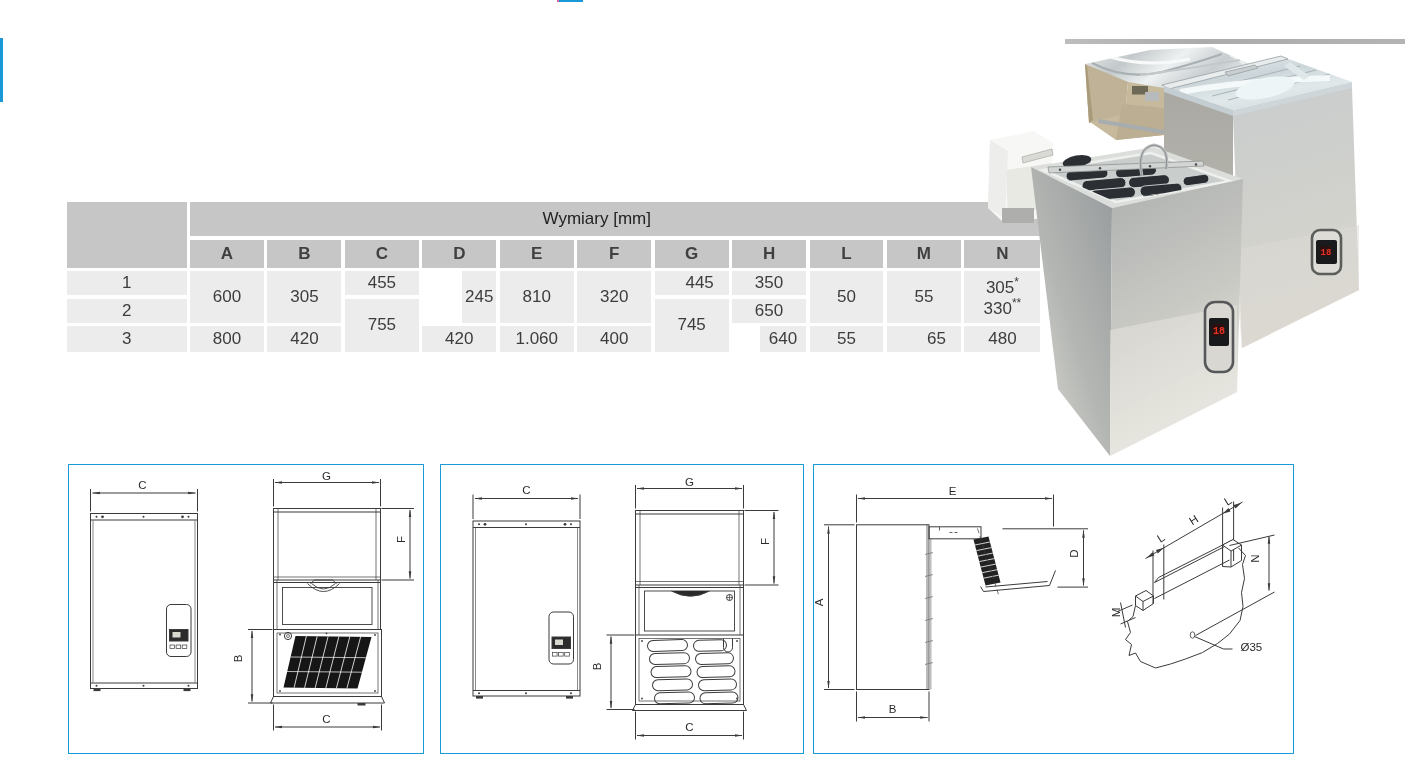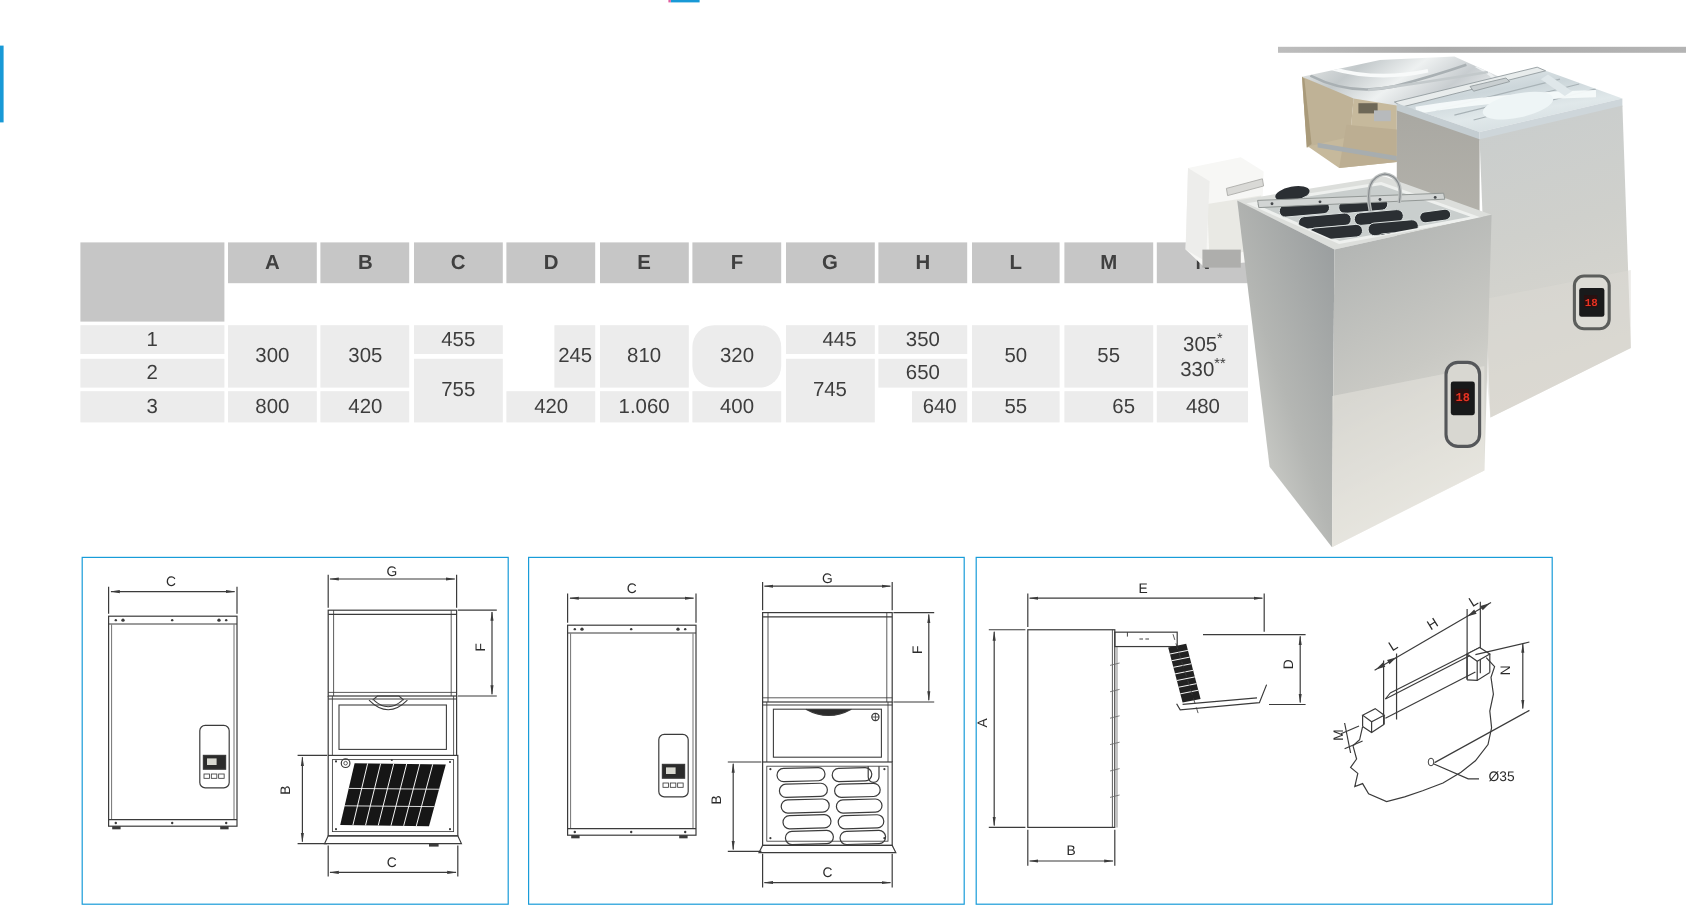--- a/index.html
+++ b/index.html
@@ -21,39 +21,40 @@
 
 <div class="abs" style="left:559px;top:0;width:24px;height:2px;background:#1899d6;"></div>
 <div class="abs" style="left:556.5px;top:0;width:2.5px;height:1.5px;background:#e060a0;"></div>
 
 <div class="abs" style="left:0;top:38px;width:2.5px;height:64px;background:#1899d6;"></div>
 
 <div class="abs" style="left:1065px;top:38.5px;width:340px;height:5px;background:linear-gradient(90deg,#bdbdbd,#ababab 40%,#b4b4b4);"></div>
 
 <div id="tbl">
   <div class="h" style="grid-row:1/3;"></div>
+  <div class="h" style="grid-column:2/13;color:#222;padding-right:37px;box-sizing:border-box;">Wymiary [mm]</div>
   <div class="h hl">A</div>
     <div class="h hl">B</div>
     <div class="h hl">C</div>
     <div class="h hl">D</div>
     <div class="h hl">E</div>
     <div class="h hl">F</div>
     <div class="h hl">G</div>
     <div class="h hl">H</div>
     <div class="h hl">L</div>
     <div class="h hl">M</div>
     <div class="h hl">N</div>
 
   <div style="grid-column:1;grid-row:3;">1</div>
-  <div style="grid-column:2;grid-row:3/5;">300</div>
+  <div style="grid-column:2;grid-row:3/5;">600</div>
   <div style="grid-column:3;grid-row:3/5;">305</div>
   <div style="grid-column:4;grid-row:3;">455</div>
   <div style="grid-column:5;grid-row:3/5;margin-left:40px;">245</div>
   <div style="grid-column:6;grid-row:3/5;">810</div>
-  <div style="grid-column:7;grid-row:3/5;border-radius:18px;">320</div>
+  <div style="grid-column:7;grid-row:3/5;">320</div>
   <div style="grid-column:8;grid-row:3;padding-left:16px;">445</div>
   <div style="grid-column:9;grid-row:3;">350</div>
   <div style="grid-column:10;grid-row:3/5;">50</div>
   <div style="grid-column:11;grid-row:3/5;">55</div>
   <div style="grid-column:12;grid-row:3/5;align-items:center;">
       <span style="display:block;line-height:1.1;text-align:center;">305<sup style="font-size:12px;">*</sup><br>330<sup style="font-size:12px;">**</sup></span>
     </div>
 
   <div style="grid-column:1;grid-row:4;">2</div>
   <div style="grid-column:4;grid-row:4/6;">755</div>

